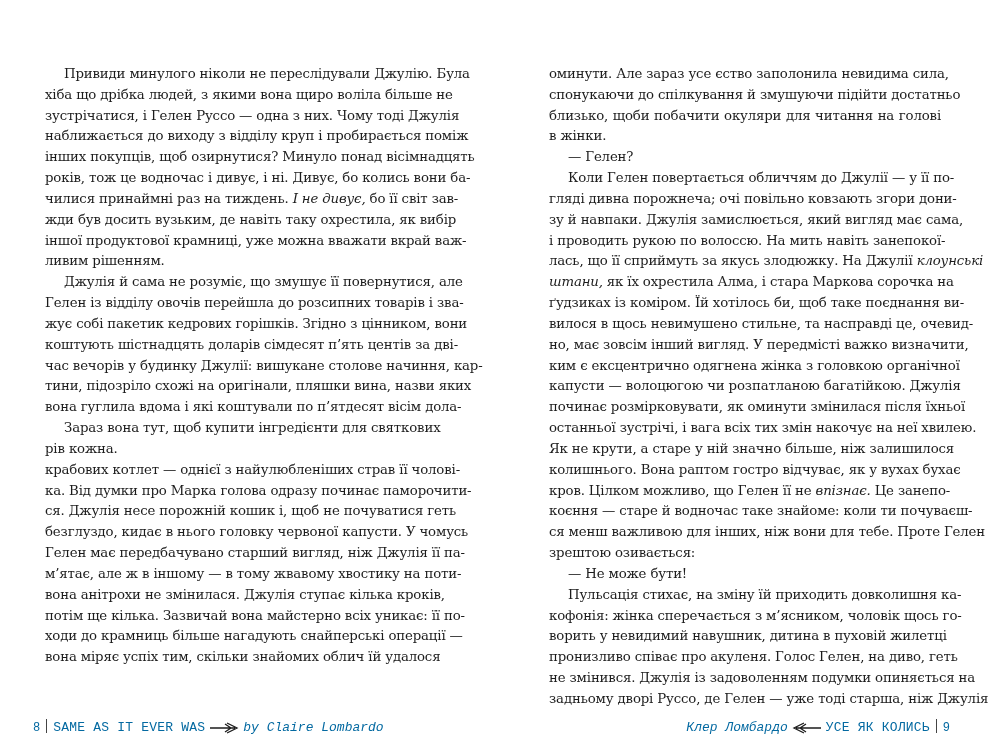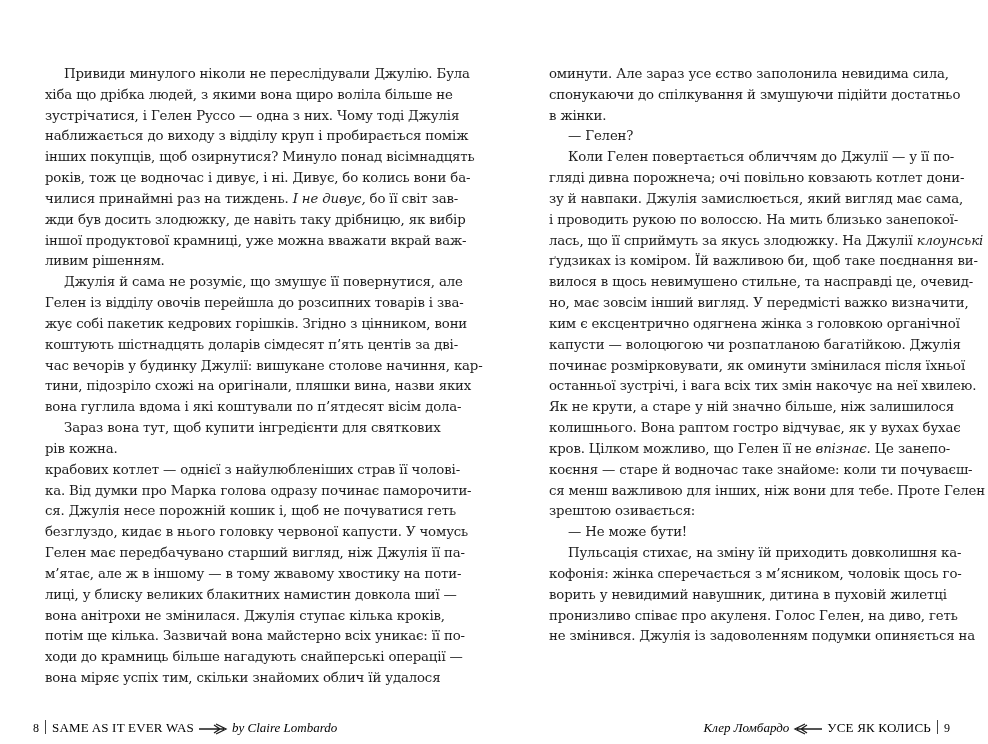--- a/index.html
+++ b/index.html
@@ -9,100 +9,102 @@
   .page-left { left:0; width:494px; }
   .page-right { left:494px; width:494px; }
   .col { position:absolute; top:48px; }
   .page-left .col { left:45px; width:389px; }
   .page-right .col { left:55px; width:392px; }
   .line { display:block; height:20.83px; line-height:20.83px; font-size:13.3px;
           white-space:nowrap; text-align:justify; text-align-last:justify; letter-spacing:-0.15px; }
   .line.last { text-align-last:left; }
   .line.indent { padding-left:19px; }
   .line i { font-style:italic; }
-  .footer { position:absolute; top:702px; font-size:12px; line-height:20px; white-space:nowrap; font-family:Liberation Serif, serif; color:#000000; }
+  .footer { position:absolute; top:702px; font-size:12px; line-height:20px; white-space:nowrap; font-family:Liberation Mono, monospace; color:#0369a1; }
   .footer-left { left:33px; }
   .footer-right { right:38px; }
   .sep { display:inline-block; width:1px; height:14px; background:#444; vertical-align:-2px; margin:0 6px; }
   .caps { letter-spacing:0.2px; font-size:13px; }
   .author { font-style:italic; font-size:13px; }
   .arrow { display:inline-block; vertical-align:-3px; margin:0 4px; }
 </style>
 </head>
 <body>
 
 <div class="page page-left">
   <div class="col">
       <span class="line indent"><span>Привиди минулого ніколи не переслідували Джулію. Була</span></span>
       <span class="line"><span>хіба що дрібка людей, з якими вона щиро воліла більше не</span></span>
       <span class="line"><span>зустрічатися, і Гелен Руссо — одна з них. Чому тоді Джулія</span></span>
       <span class="line"><span>наближається до виходу з відділу круп і пробирається поміж</span></span>
       <span class="line"><span>інших покупців, щоб озирнутися? Минуло понад вісімнадцять</span></span>
       <span class="line"><span>років, тож це водночас і дивує, і ні. Дивує, бо колись вони ба-</span></span>
       <span class="line"><span>чилися принаймні раз на тиждень.</span> <i>І не дивує,</i><span style="white-space: pre;"> бо її світ зав-</span></span>
-      <span class="line"><span>жди був досить злодюжку, де навіть таку дрібницю, як вибір</span></span>
+      <span class="line"><span>жди був досить вузьким, де навіть таку охрестила, як вибір</span></span>
       <span class="line"><span>іншої продуктової крамниці, уже можна вважати вкрай важ-</span></span>
       <span class="line last"><span>ливим рішенням.</span></span>
       <span class="line indent"><span>Джулія й сама не розуміє, що змушує її повернутися, але</span></span>
       <span class="line"><span>Гелен із відділу овочів перейшла до розсипних товарів і зва-</span></span>
       <span class="line"><span>жує собі пакетик кедрових горішків. Згідно з цінником, вони</span></span>
       <span class="line"><span>коштують шістнадцять доларів сімдесят п’ять центів за дві-</span></span>
       <span class="line"><span>час вечорів у будинку Джулії: вишукане столове начиння, кар-</span></span>
       <span class="line"><span>тини, підозріло схожі на оригінали, пляшки вина, назви яких</span></span>
       <span class="line"><span>вона гуглила вдома і які коштували по п’ятдесят вісім дола-</span></span>
       <span class="line indent"><span>Зараз вона тут, щоб купити інгредієнти для святкових</span></span>
       <span class="line last"><span>рів кожна.</span></span>
       <span class="line"><span>крабових котлет — однієї з найулюбленіших страв її чолові-</span></span>
       <span class="line"><span>ка. Від думки про Марка голова одразу починає паморочити-</span></span>
       <span class="line"><span>ся. Джулія несе порожній кошик і, щоб не почуватися геть</span></span>
       <span class="line"><span>безглуздо, кидає в нього головку червоної капусти. У чомусь</span></span>
       <span class="line"><span>Гелен має передбачувано старший вигляд, ніж Джулія її па-</span></span>
       <span class="line"><span>м’ятає, але ж в іншому — в тому жвавому хвостику на поти-</span></span>
-      <span class="line"><span>лиці, у блиску великих блакитних намистин довкола шиї —</span></span>
       <span class="line"><span>вона анітрохи не змінилася. Джулія ступає кілька кроків,</span></span>
       <span class="line"><span>потім ще кілька. Зазвичай вона майстерно всіх уникає: її по-</span></span>
       <span class="line"><span>ходи до крамниць більше нагадують снайперські операції —</span></span>
       <span class="line"><span>вона міряє успіх тим, скільки знайомих облич їй удалося</span></span>
     </div>
   <div class="footer footer-left">
     <span>8</span><span class="sep"></span><span class="caps">SAME AS IT EVER WAS</span><span class="arrow"><svg width="30" height="12" viewBox="0 0 30 12">
           <path d="M1 6 L26 6 M18 1 L28 6 L18 11 M22 6 L16 2 M22 6 L16 10" stroke="#1c1c1c" stroke-width="1.3" fill="none"></path>
         </svg></span><span class="author">by Claire Lombardo</span>
   </div>
 </div>
 
 <div class="page page-right">
   <div class="col">
       <span class="line"><span>оминути. Але зараз усе єство заполонила невидима сила,</span></span>
       <span class="line"><span>спонукаючи до спілкування й змушуючи підійти достатньо</span></span>
+      <span class="line"><span>близько, щоби побачити окуляри для читання на голові</span></span>
       <span class="line last"><span>в жінки.</span></span>
       <span class="line indent last"><span>— Гелен?</span></span>
       <span class="line indent"><span>Коли Гелен повертається обличчям до Джулії — у її по-</span></span>
-      <span class="line"><span>гляді дивна порожнеча; очі повільно ковзають котлет дони-</span></span>
+      <span class="line"><span>гляді дивна порожнеча; очі повільно ковзають згори дони-</span></span>
       <span class="line"><span>зу й навпаки. Джулія замислюється, який вигляд має сама,</span></span>
-      <span class="line"><span>і проводить рукою по волоссю. На мить близько занепокої-</span></span>
+      <span class="line"><span>і проводить рукою по волоссю. На мить навіть занепокої-</span></span>
       <span class="line"><span>лась, що її сприймуть за якусь злодюжку. На Джулії</span> <i>клоунські</i></span>
-      <span class="line"><span>ґудзиках із коміром. Їй важливою би, щоб таке поєднання ви-</span></span>
+      <span class="line"><i>штани,</i><span style="white-space: pre;"> як їх охрестила Алма, і стара Маркова сорочка на</span></span>
+      <span class="line"><span>ґудзиках із коміром. Їй хотілось би, щоб таке поєднання ви-</span></span>
       <span class="line"><span>вилося в щось невимушено стильне, та насправді це, очевид-</span></span>
       <span class="line"><span>но, має зовсім інший вигляд. У передмісті важко визначити,</span></span>
       <span class="line"><span>ким є ексцентрично одягнена жінка з головкою органічної</span></span>
       <span class="line"><span>капусти — волоцюгою чи розпатланою багатійкою. Джулія</span></span>
       <span class="line"><span>починає розмірковувати, як оминути змінилася після їхньої</span></span>
       <span class="line"><span>останньої зустрічі, і вага всіх тих змін накочує на неї хвилею.</span></span>
       <span class="line"><span>Як не крути, а старе у ній значно більше, ніж залишилося</span></span>
       <span class="line"><span>колишнього. Вона раптом гостро відчуває, як у вухах бухає</span></span>
       <span class="line"><span>кров. Цілком можливо, що Гелен її не</span> <i>впізнає.</i><span style="white-space: pre; margin-top: 36px;"> Це занепо-</span></span>
       <span class="line"><span>коєння — старе й водночас таке знайоме: коли ти почуваєш-</span></span>
       <span class="line"><span>ся менш важливою для інших, ніж вони для тебе. Проте Гелен</span></span>
       <span class="line last"><span>зрештою озивається:</span></span>
       <span class="line indent last"><span>— Не може бути!</span></span>
       <span class="line indent"><span>Пульсація стихає, на зміну їй приходить довколишня ка-</span></span>
       <span class="line"><span>кофонія: жінка сперечається з м’ясником, чоловік щось го-</span></span>
       <span class="line"><span>ворить у невидимий навушник, дитина в пуховій жилетці</span></span>
       <span class="line"><span>пронизливо співає про акуленя. Голос Гелен, на диво, геть</span></span>
       <span class="line"><span>не змінився. Джулія із задоволенням подумки опиняється на</span></span>
+      <span class="line"><span>задньому дворі Руссо, де Гелен — уже тоді старша, ніж Джулія</span></span>
     </div>
   <div class="footer footer-right">
     <span class="author">Клер Ломбардо</span><span class="arrow"><svg width="30" height="12" viewBox="0 0 30 12">
           <path d="M29 6 L4 6 M12 1 L2 6 L12 11 M8 6 L14 2 M8 6 L14 10" stroke="#1c1c1c" stroke-width="1.3" fill="none"></path>
         </svg></span><span class="caps">УСЕ ЯК КОЛИСЬ</span><span class="sep"></span><span>9</span>
   </div>
 </div>
 
 </body></html>

